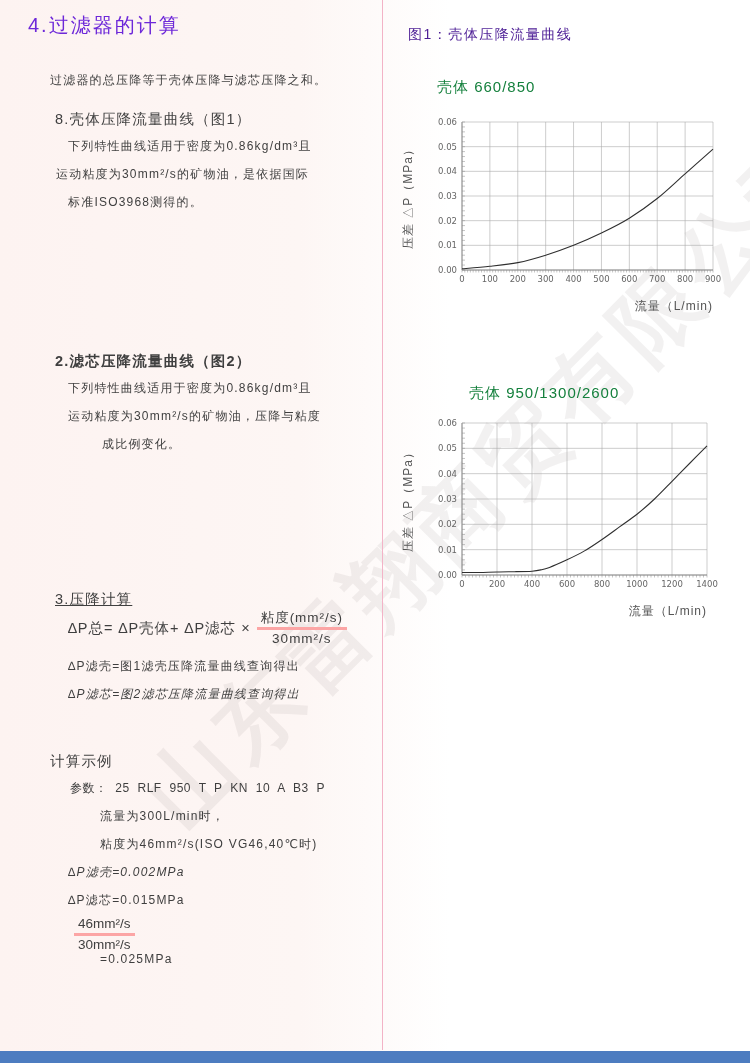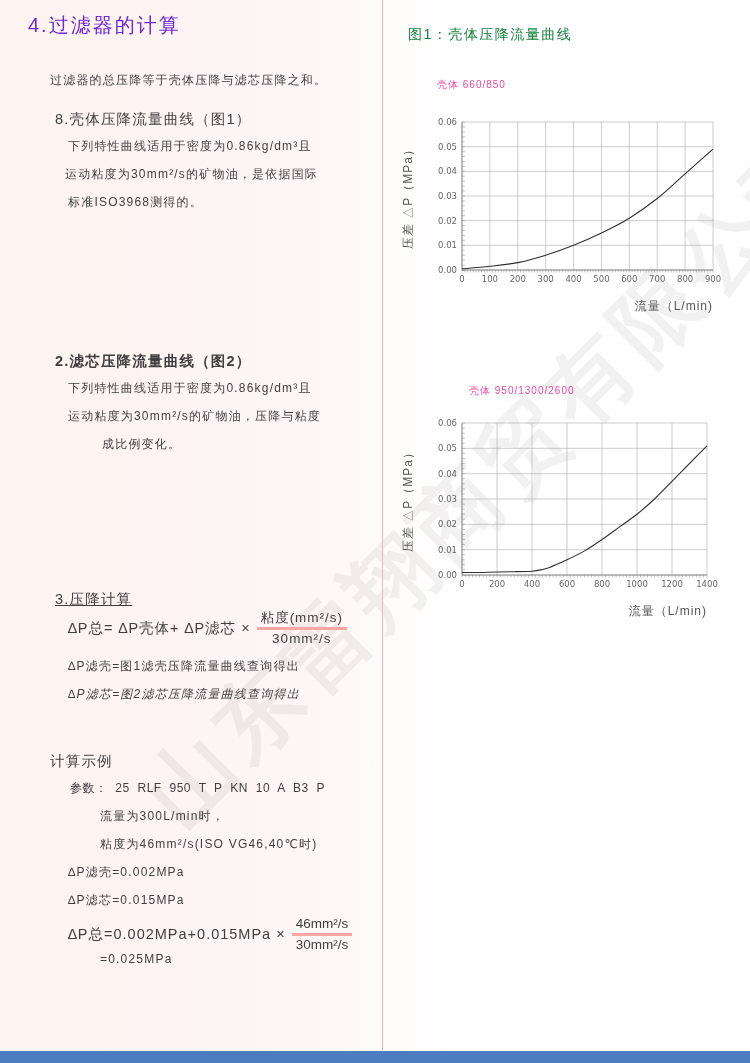--- a/index.html
+++ b/index.html
@@ -20,22 +20,22 @@
     left:120px;top:770px;transform:rotate(-45deg);transform-origin:0 0;
     font-size:86px;font-weight:bold;letter-spacing:8px;white-space:nowrap;
     color:rgba(130,115,120,0.10);pointer-events:none;
   }
   .frac{display:inline-block;vertical-align:middle;text-align:center;line-height:1.15;}
   .frac .num{display:block;border-bottom:3px solid #fca5a5;padding:0 4px 1px 4px;}
   .frac .den{display:block;padding-top:1px;}
   .formula-row{display:flex;align-items:center;font-size:14.5px;letter-spacing:1px;white-space:nowrap;}
   .formula-row .frac{font-size:13.5px;margin-left:6px;}
   .small-frac{font-size:9px;letter-spacing:0;margin-left:4px;}
-  .chart-title{font-size:10px;letter-spacing:1px;color:#ec4899;white-space:nowrap;}
-  .fig-caption{font-size:14px;letter-spacing:1.5px;color:#15803d;white-space:nowrap;}
+  .chart-title{font-size:15px;letter-spacing:1px;color:#15803d;white-space:nowrap;}
+  .fig-caption{font-size:14px;letter-spacing:1.5px;color:#4c1d95;white-space:nowrap;}
   svg .grid{stroke:#ababab;stroke-width:0.6;}
   svg .axis{stroke:#787878;stroke-width:1;}
   svg .minor{stroke:#8a8a8a;stroke-width:0.5;}
   svg .curve{stroke:#2f2f2f;stroke-width:1.1;fill:none;}
   svg .tick{font:8.5px "DejaVu Sans",sans-serif;fill:#666;}
   svg .tx{text-anchor:middle;}
   svg .ty{text-anchor:end;}
   svg .ylabel,svg .xlabel{font:12px "Liberation Sans",sans-serif;fill:#555;letter-spacing:1px;}
 </style>
 </head>
@@ -44,21 +44,21 @@
 <div class="abs watermark">山东雷翔商贸有限公司</div>
 
 <div class="abs divider" style="left:382px;top:0;height:1050px;"></div>
 
 <div class="abs doc-title" style="left:28px;top:12px;">4.过滤器的计算</div>
 
 <div class="abs body-text" style="left:50px;top:72px;">过滤器的总压降等于壳体压降与滤芯压降之和。</div>
 
 <div class="abs sec-heading" style="left:55px;top:110px;">8.壳体压降流量曲线（图1）</div>
 <div class="abs body-text" style="left:68px;top:138px;">下列特性曲线适用于密度为0.86kg/dm³且</div>
-<div class="abs body-text" style="left:65px;top:166px;text-align:right;">运动粘度为30mm²/s的矿物油，是依据国际</div>
+<div class="abs body-text" style="left:56px;top:166px;text-align:right;">运动粘度为30mm²/s的矿物油，是依据国际</div>
 <div class="abs body-text" style="left:68px;top:194px;text-align:right;">标准ISO3968测得的。</div>
 
 <div class="abs sec-heading" style="left:55px;top:352px;font-weight:bold;">2.滤芯压降流量曲线（图2）</div>
 <div class="abs body-text" style="left:68px;top:380px;">下列特性曲线适用于密度为0.86kg/dm³且</div>
 <div class="abs body-text" style="left:68px;top:408px;">运动粘度为30mm²/s的矿物油，压降与粘度</div>
 <div class="abs body-text" style="left:68px;top:436px;margin-left:34px;">成比例变化。</div>
 
 <div class="abs sec-heading" style="left:55px;top:590px;text-decoration:underline;">3.压降计算</div>
 <div class="abs formula-row" style="left:68px;top:610px;">
   <span>∆P总= ∆P壳体+ ∆P滤芯 ×</span>
@@ -67,24 +67,23 @@
     <span class="den">30mm²/s</span>
   </span>
 </div>
 <div class="abs body-text" style="left:68px;top:658px;">∆P滤壳=图1滤壳压降流量曲线查询得出</div>
 <div class="abs body-text" style="left:68px;top:686px;font-style:italic;">∆P滤芯=图2滤芯压降流量曲线查询得出</div>
 
 <div class="abs sec-heading" style="left:50px;top:752px;">计算示例</div>
 <div class="abs body-text mono-ish" style="left:70px;top:780px;word-spacing:4px;">参数： 25 RLF 950 T P KN 10 A B3 P</div>
 <div class="abs body-text" style="left:100px;top:808px;">流量为300L/min时，</div>
 <div class="abs body-text" style="left:100px;top:836px;">粘度为46mm²/s(ISO VG46,40℃时)</div>
-<div class="abs body-text" style="left:68px;top:864px;">∆P滤壳=0.002MPa</div>
+<div class="abs body-text" style="left:68px;top:864px;font-style:italic;">∆P滤壳=0.002MPa</div>
 <div class="abs body-text" style="left:68px;top:892px;">∆P滤芯=0.015MPa</div>
 <div class="abs formula-row" style="left:68px;top:916px;">
-  <span>∆P总=0.002MPa+0.015MPa ×</span>
   <span class="frac small-frac">
     <span class="num">46mm²/s</span>
     <span class="den">30mm²/s</span>
   </span>
 </div>
 <div class="abs body-text" style="left:100px;top:952px;">=0.025MPa</div>
 
 <div class="abs fig-caption" style="left:408px;top:26px;">图1：壳体压降流量曲线</div>
 
 <div class="abs chart-title" style="left:437px;top:78px;">壳体 660/850</div>

